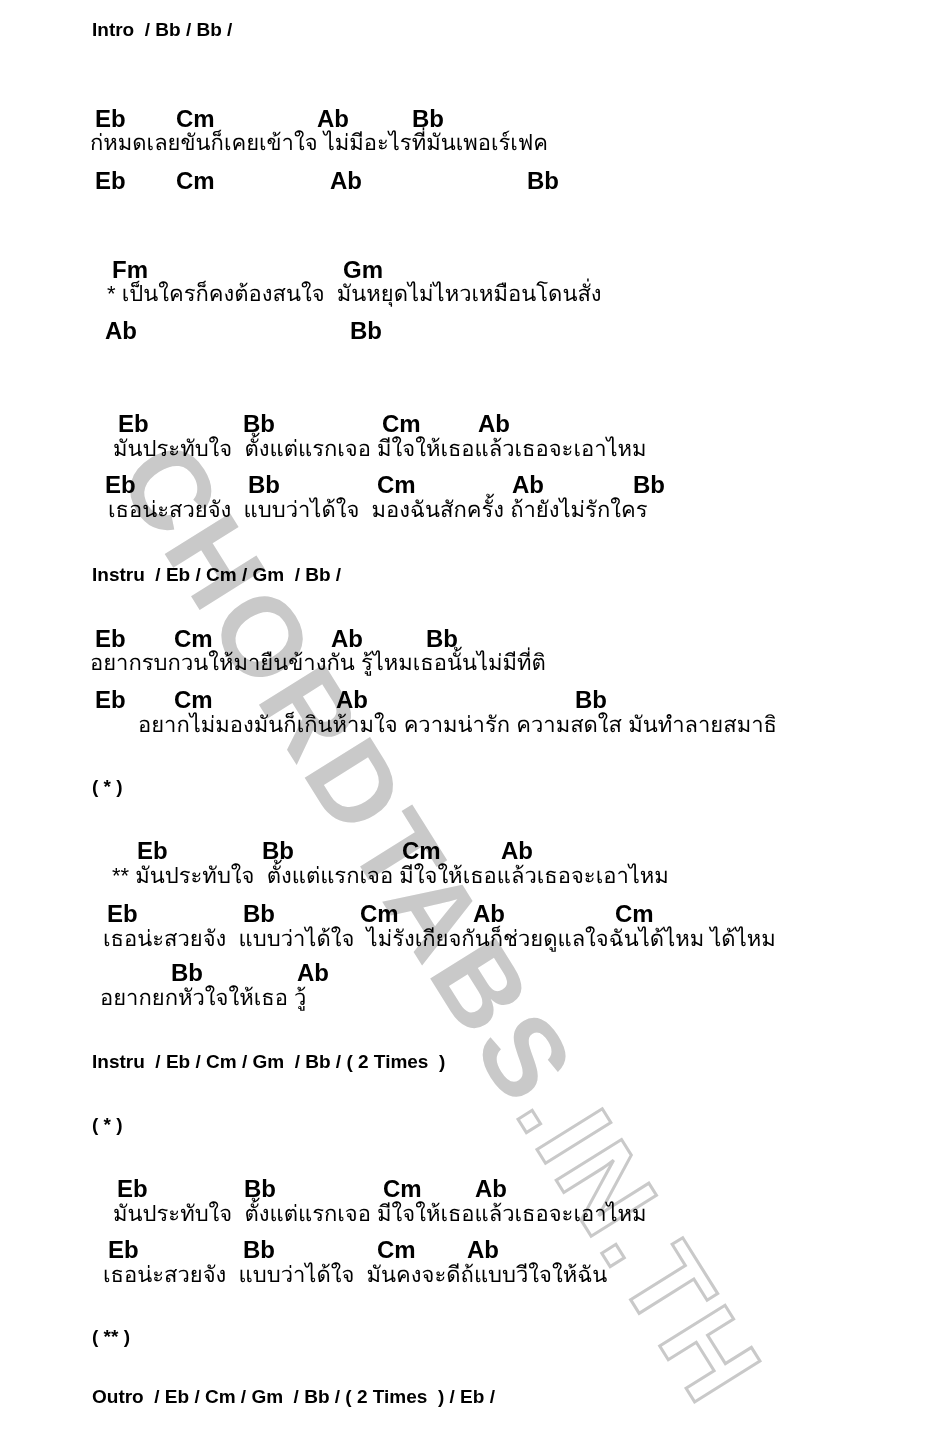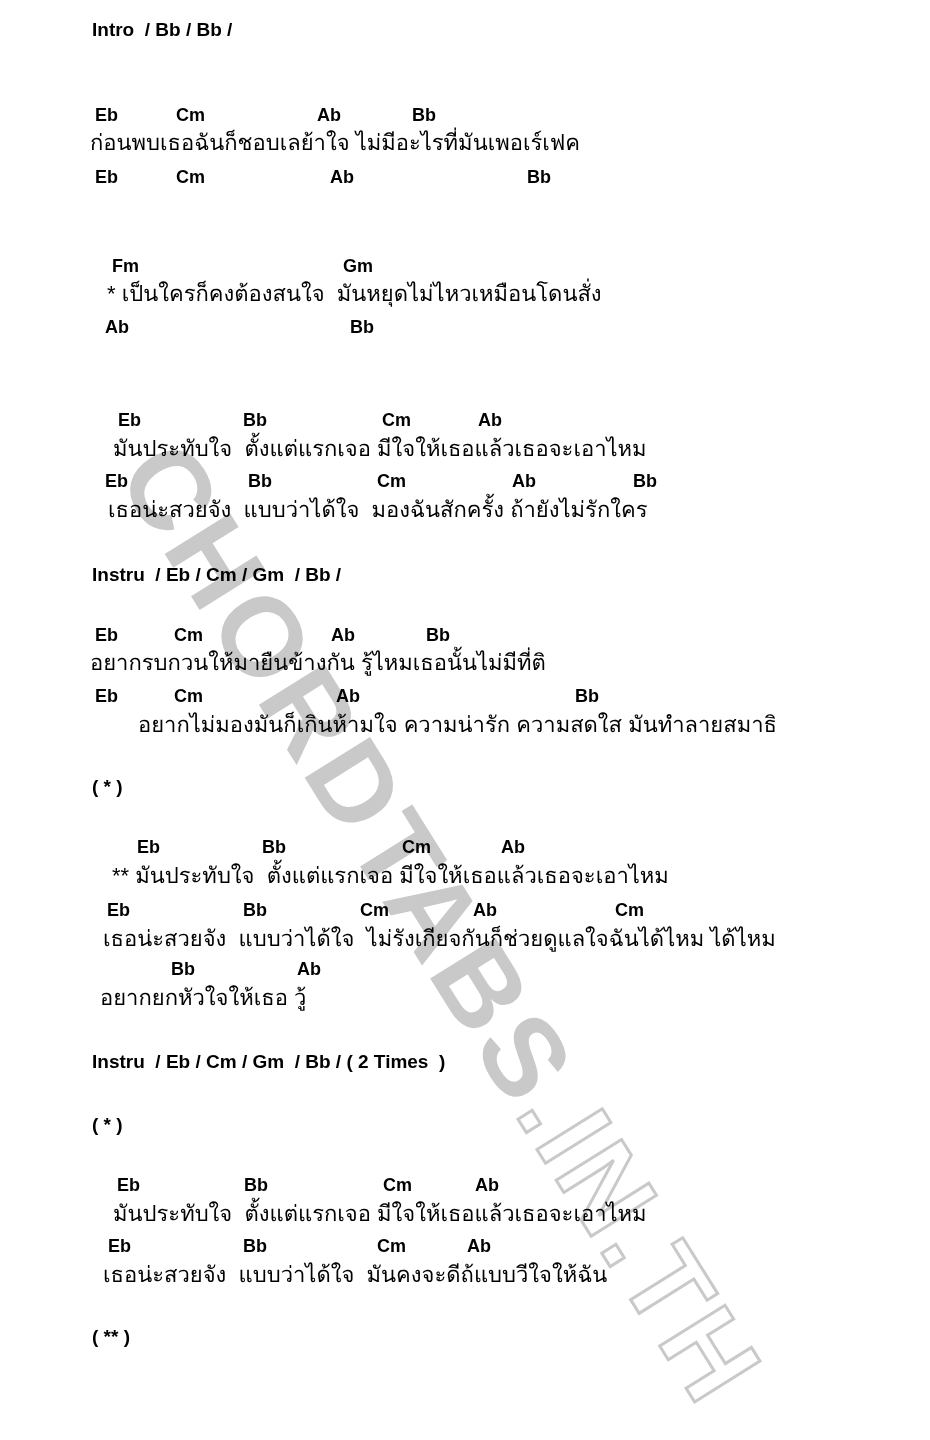--- a/index.html
+++ b/index.html
@@ -11,33 +11,33 @@
     position:absolute;left:195px;top:425px;z-index:0;
     transform:rotate(58deg);transform-origin:0 0;
     font-weight:700;font-size:112px;letter-spacing:5px;white-space:pre;
     user-select:none;pointer-events:none;line-height:1;
   }
   #watermark .wm-solid{color:#c9c9c9;text-shadow:3px 3px 0 #ffffff;}
   #watermark .wm-outline{color:#ffffff;-webkit-text-stroke:3px #c9c9c9;text-shadow:none;}
   #sheet{position:absolute;left:0;top:0;width:930px;height:1440px;z-index:1;}
   .line{position:absolute;white-space:pre;line-height:1.1;}
   .chords-row{left:0;width:930px;height:26px;}
-  .chord{position:absolute;top:0;font-weight:700;font-size:18px;font-family:"Liberation Sans",sans-serif;}
+  .chord{position:absolute;top:0;font-weight:700;font-size:24px;font-family:"Liberation Sans",sans-serif;}
   .label-line,.marker-line{font-weight:700;font-size:19px;}
   .lyric-line{font-size:22px;}
 </style>
 </head>
 <body>
 
 <div id="watermark"><span class="wm-solid">CHORDTABS</span><span class="wm-outline">.IN.TH</span></div>
 
 <div id="sheet">
     <div class="line label-line" style="top: 20px; left: 92px;">Intro  / Bb / Bb /</div>
     <div class="line chords-row" style="top: 106px;"><span class="chord" style="left: 95px;">Eb</span><span class="chord" style="left: 176px;">Cm</span><span class="chord" style="left: 317px;">Ab</span><span class="chord" style="left: 412px;">Bb</span></div>
-    <div class="line lyric-line" style="top: 131px; left: 90px;">ก่อนพบเธอฉันก็ชอบเลย้าใจ ไม่มีอะไรที่มันเพอเร์เฟค</div>
+    <div class="line lyric-line" style="top: 131px; left: 90px;">ก่หมดเลยขันก็เคยเข้าใจ ไม่มีอะไรที่มันเพอเร์เฟค</div>
     <div class="line chords-row" style="top: 168px;"><span class="chord" style="left: 95px;">Eb</span><span class="chord" style="left: 176px;">Cm</span><span class="chord" style="left: 330px;">Ab</span><span class="chord" style="left: 527px;">Bb</span></div>
     <div class="line chords-row" style="top: 257px; text-align: right;"><span class="chord" style="left: 112px;">Fm</span><span class="chord" style="left: 343px;">Gm</span></div>
     <div class="line lyric-line" style="top: 282px; left: 107px;">* เป็นใครก็คงต้องสนใจ  มันหยุดไม่ไหวเหมือนโดนสั่ง</div>
     <div class="line chords-row" style="top: 318px;"><span class="chord" style="left: 105px;">Ab</span><span class="chord" style="left: 350px;">Bb</span></div>
     <div class="line chords-row" style="top: 411px;"><span class="chord" style="left: 118px;">Eb</span><span class="chord" style="left: 243px;">Bb</span><span class="chord" style="left: 382px;">Cm</span><span class="chord" style="left: 478px;">Ab</span></div>
     <div class="line lyric-line" style="top: 437px; left: 113px;">มันประทับใจ  ตั้งแต่แรกเจอ มีใจให้เธอแล้วเธอจะเอาไหม</div>
     <div class="line chords-row" style="top: 472px;"><span class="chord" style="left: 105px;">Eb</span><span class="chord" style="left: 248px;">Bb</span><span class="chord" style="left: 377px;">Cm</span><span class="chord" style="left: 512px;">Ab</span><span class="chord" style="left: 633px;">Bb</span></div>
     <div class="line lyric-line" style="top: 498px; left: 108px;">เธอน่ะสวยจัง  แบบว่าได้ใจ  มองฉันสักครั้ง ถ้ายังไม่รักใคร</div>
     <div class="line label-line" style="top: 565px; left: 92px;">Instru  / Eb / Cm / Gm  / Bb /</div>
     <div class="line chords-row" style="top: 626px;"><span class="chord" style="left: 95px;">Eb</span><span class="chord" style="left: 174px;">Cm</span><span class="chord" style="left: 331px;">Ab</span><span class="chord" style="left: 426px;">Bb</span></div>
@@ -51,13 +51,14 @@
     <div class="line lyric-line" style="top: 927px; left: 103px;">เธอน่ะสวยจัง  แบบว่าได้ใจ  ไม่รังเกียจกันก็ช่วยดูแลใจฉันได้ไหม ได้ไหม</div>
     <div class="line chords-row" style="top: 960px;"><span class="chord" style="left: 171px;">Bb</span><span class="chord" style="left: 297px;">Ab</span></div>
     <div class="line lyric-line" style="top: 986px; left: 100px;">อยากยกหัวใจให้เธอ วู้</div>
     <div class="line label-line" style="top: 1052px; left: 92px;">Instru  / Eb / Cm / Gm  / Bb / ( 2 Times  )</div>
     <div class="line marker-line" style="top: 1115px; left: 92px;">( * )</div>
     <div class="line chords-row" style="top: 1176px;"><span class="chord" style="left: 117px;">Eb</span><span class="chord" style="left: 244px;">Bb</span><span class="chord" style="left: 383px;">Cm</span><span class="chord" style="left: 475px;">Ab</span></div>
     <div class="line lyric-line" style="top: 1202px; left: 113px;">มันประทับใจ  ตั้งแต่แรกเจอ มีใจให้เธอแล้วเธอจะเอาไหม</div>
     <div class="line chords-row" style="top: 1237px;"><span class="chord" style="left: 108px;">Eb</span><span class="chord" style="left: 243px;">Bb</span><span class="chord" style="left: 377px;">Cm</span><span class="chord" style="left: 467px;">Ab</span></div>
     <div class="line lyric-line" style="top: 1263px; left: 103px;">เธอน่ะสวยจัง  แบบว่าได้ใจ  มันคงจะดีถ้แบบวีใจให้ฉัน</div>
     <div class="line marker-line" style="top: 1327px; left: 92px;">( ** )</div>
+    <div class="line label-line" style="top: 1387px; left: 92px;">Outro  / Eb / Cm / Gm  / Bb / ( 2 Times  ) / Eb /</div>
   </div>
 
 </body></html>

